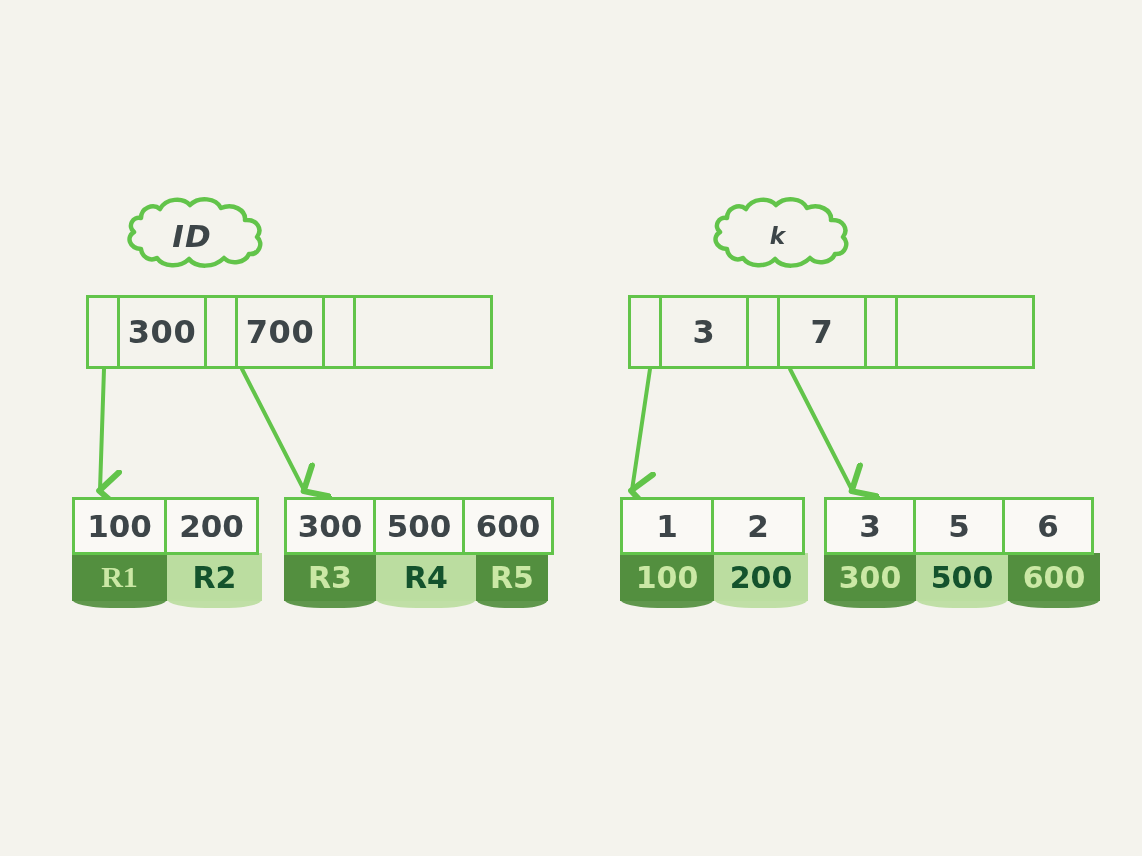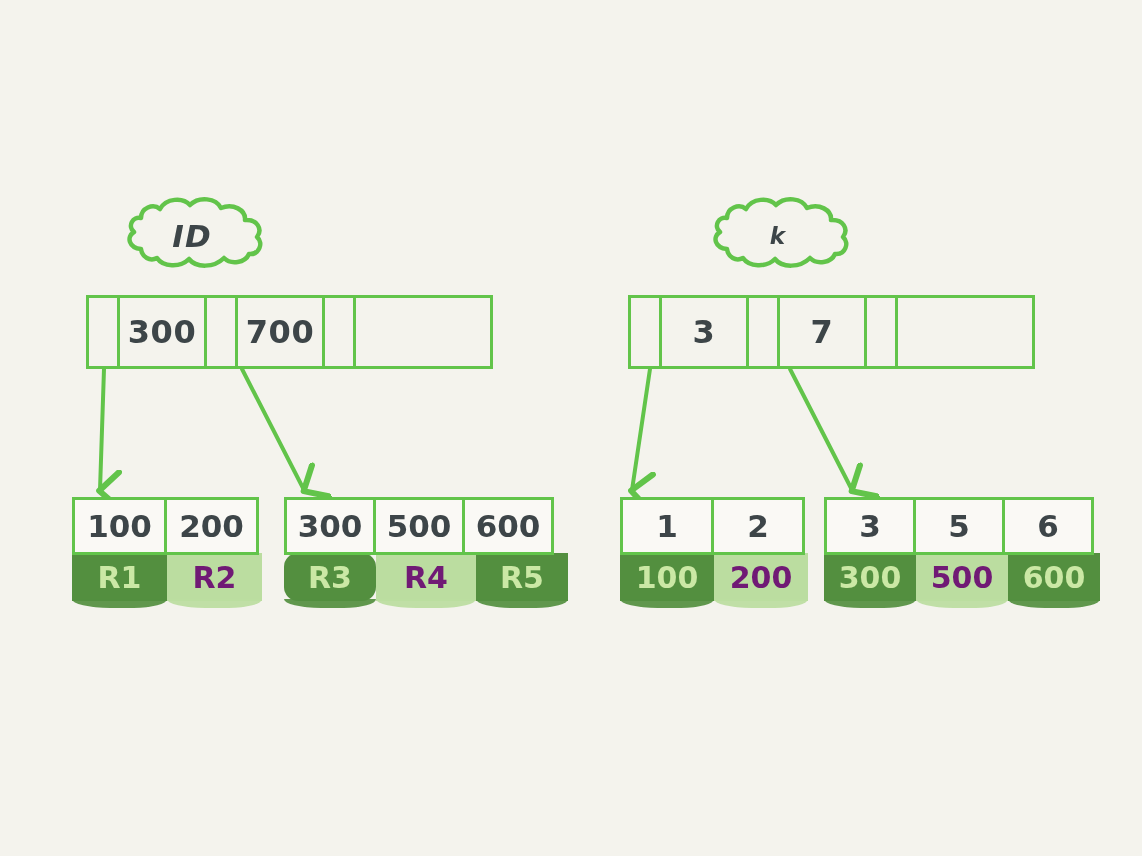--- a/index.html
+++ b/index.html
@@ -107,21 +107,21 @@
     font-size: 30px;
     font-family: "DejaVu Sans", sans-serif;
     position: relative;
   }
   .vcell.dark {
     background: #538f3f;
     color: #cbe8a5;
   }
   .vcell.light {
     background: #bbddA0;
-    color: #701a75;
+    color: #14532d;
   }
   
   .vcell::after {
     content: "";
     position: absolute;
     left: 0; right: 0;
     bottom: -7px;
     height: 9px;
     background: inherit;
     border-bottom-left-radius: 40% 100%;
@@ -177,43 +177,43 @@
     <div class="cell ptr"></div>
     <div class="cell tail-wide"></div>
   </div>
 
   <div class="leaf" style="left:56px; top:497px;">
     <div class="leaf-keys">
       <div class="kcell" style="width:95px;">100</div>
       <div class="kcell" style="width:95px;">200</div>
     </div>
     <div class="leaf-vals">
-      <div class="vcell dark" style="width:95px;">
+      <div class="vcell dark" style="width:95px;font-family:Liberation Serif, serif;">
         <span>R1</span>
       </div>
       <div class="vcell light" style="width:95px;">
         <span>R2</span>
       </div>
     </div>
   </div>
 
   <div class="leaf" style="left:268px; top:497px;">
     <div class="leaf-keys">
       <div class="kcell" style="width:92px;">300</div>
       <div class="kcell" style="width:92px;">500</div>
       <div class="kcell" style="width:92px;">600</div>
     </div>
     <div class="leaf-vals">
-      <div class="vcell dark" style="width:92px;border-radius:14px;">
+      <div class="vcell dark" style="width:92px;">
         <span>R3</span>
       </div>
       <div class="vcell light" style="width:100px;">
         <span>R4</span>
       </div>
-      <div class="vcell dark" style="width:92px;">
+      <div class="vcell dark" style="width:72px;">
         <span>R5</span>
       </div>
     </div>
   </div>
 
   <div class="cloud k-cloud" style="left:703px; top:197px;">
     <div class="cloud-text">k</div>
   </div>
 
   <div class="node" style="left:628px; top:295px;">

